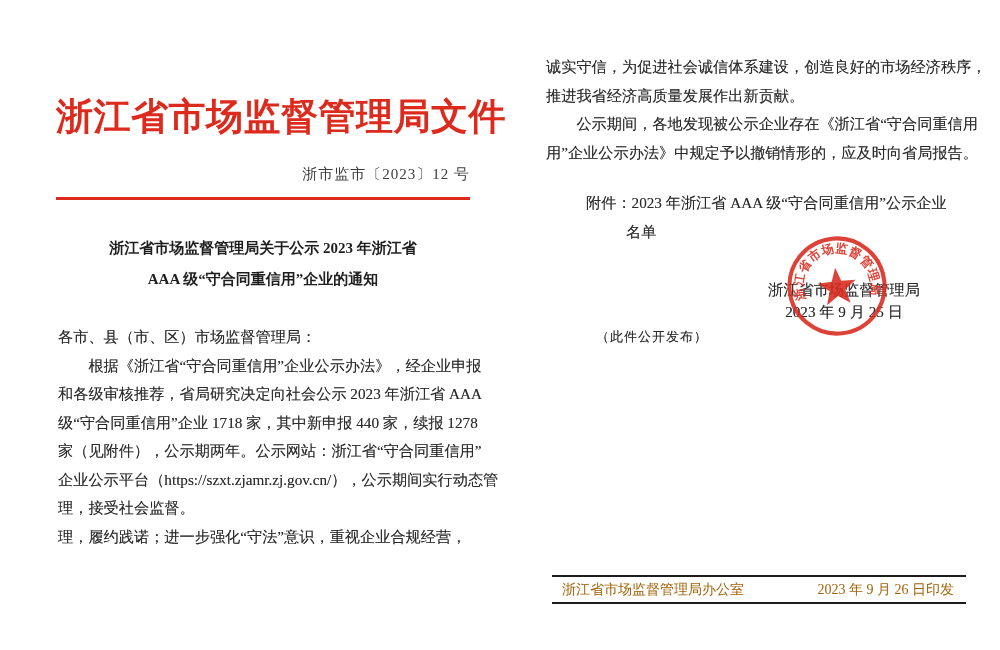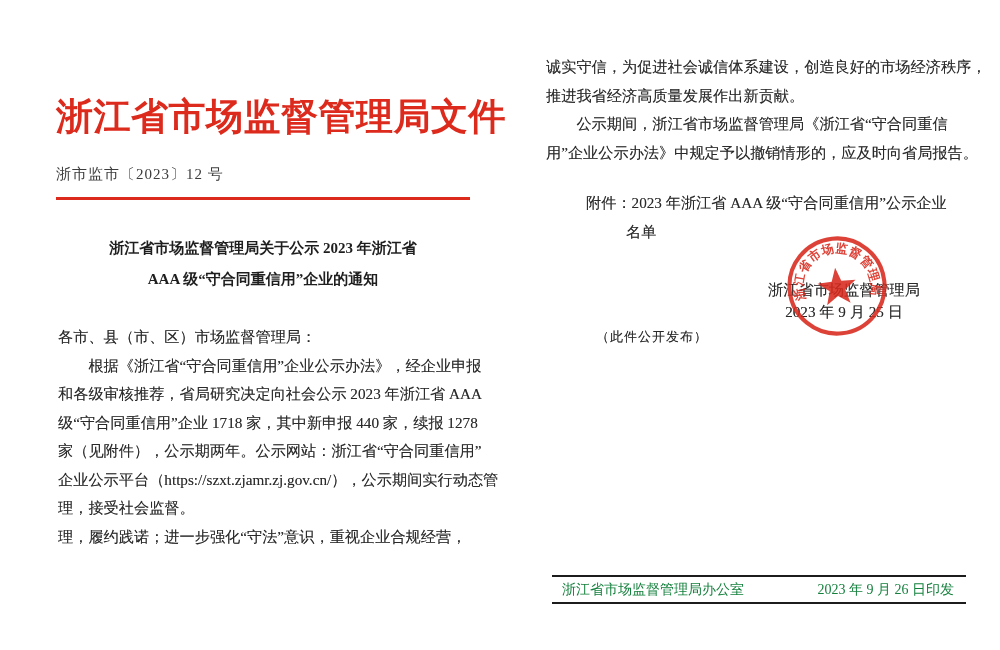--- a/index.html
+++ b/index.html
@@ -18,21 +18,21 @@
 
   .header-title {
     position: absolute; top: 92px; left: 0; width: 100%;
     text-align: center;
     font-size: 37px; font-weight: bold; letter-spacing: 0.5px;
     color: #dc2a1d;
     white-space: nowrap;
   }
   .doc-number {
     position: absolute; top: 165px; left: 0; width: 100%;
-    text-align: left;
+    text-align: right;
     font-size: 15px; color: #3c3c3c; letter-spacing: 1px;
     white-space: nowrap;
   }
   .red-rule {
     position: absolute; top: 197px; left: 0; width: 100%;
     height: 3px; background: #dc2a1d;
   }
   .doc-title {
     position: absolute; top: 233px; left: -6px; width: calc(100% + 12px);
     text-align: center;
@@ -81,21 +81,21 @@
     text-shadow: 0 0 0.5px rgba(40,40,40,0.45);
   }
 
   .footer-bar {
     position: absolute; top: 575px; left: 8px; width: 414px;
     height: 29px;
     border-top: 2px solid #1c1c1c;
     border-bottom: 2px solid #1c1c1c;
     display: flex; justify-content: space-between; align-items: center;
     padding: 0 12px 0 10px;
-    font-size: 14px; color: #15803d; white-space: nowrap;
+    font-size: 14px; color: #a16207; white-space: nowrap;
   }
 </style>
 </head>
 <body>
 
 <div class="page" id="left-page">
 
   <div class="header-title">浙江省市场监督管理局文件</div>
 
   <div class="doc-number">浙市监市〔2023〕12 号</div>
@@ -118,21 +118,21 @@
     <div class="body-line">理，履约践诺；进一步强化“守法”意识，重视企业合规经营，</div>
   </div>
 
 </div>
 
 <div class="page" id="right-page">
 
   <div class="body-block" id="right-body">
     <div class="body-line">诚实守信，为促进社会诚信体系建设，创造良好的市场经济秩序，</div>
     <div class="body-line">推进我省经济高质量发展作出新贡献。</div>
-    <div class="body-line">　　公示期间，浙江省市场监督管理局《浙江省“守合同重信</div>
+    <div class="body-line">　　公示期间，各地发现被公示企业存在《浙江省“守合同重信用</div>
     <div class="body-line">用”企业公示办法》中规定予以撤销情形的，应及时向省局报告。</div>
   </div>
 
   <div class="attachment">
     <div class="att-line1">附件：2023 年浙江省 AAA 级“守合同重信用”公示企业</div>
     <div class="att-line2">名单</div>
   </div>
 
   <div class="signature-agency">浙江省市场监督管理局</div>
 

